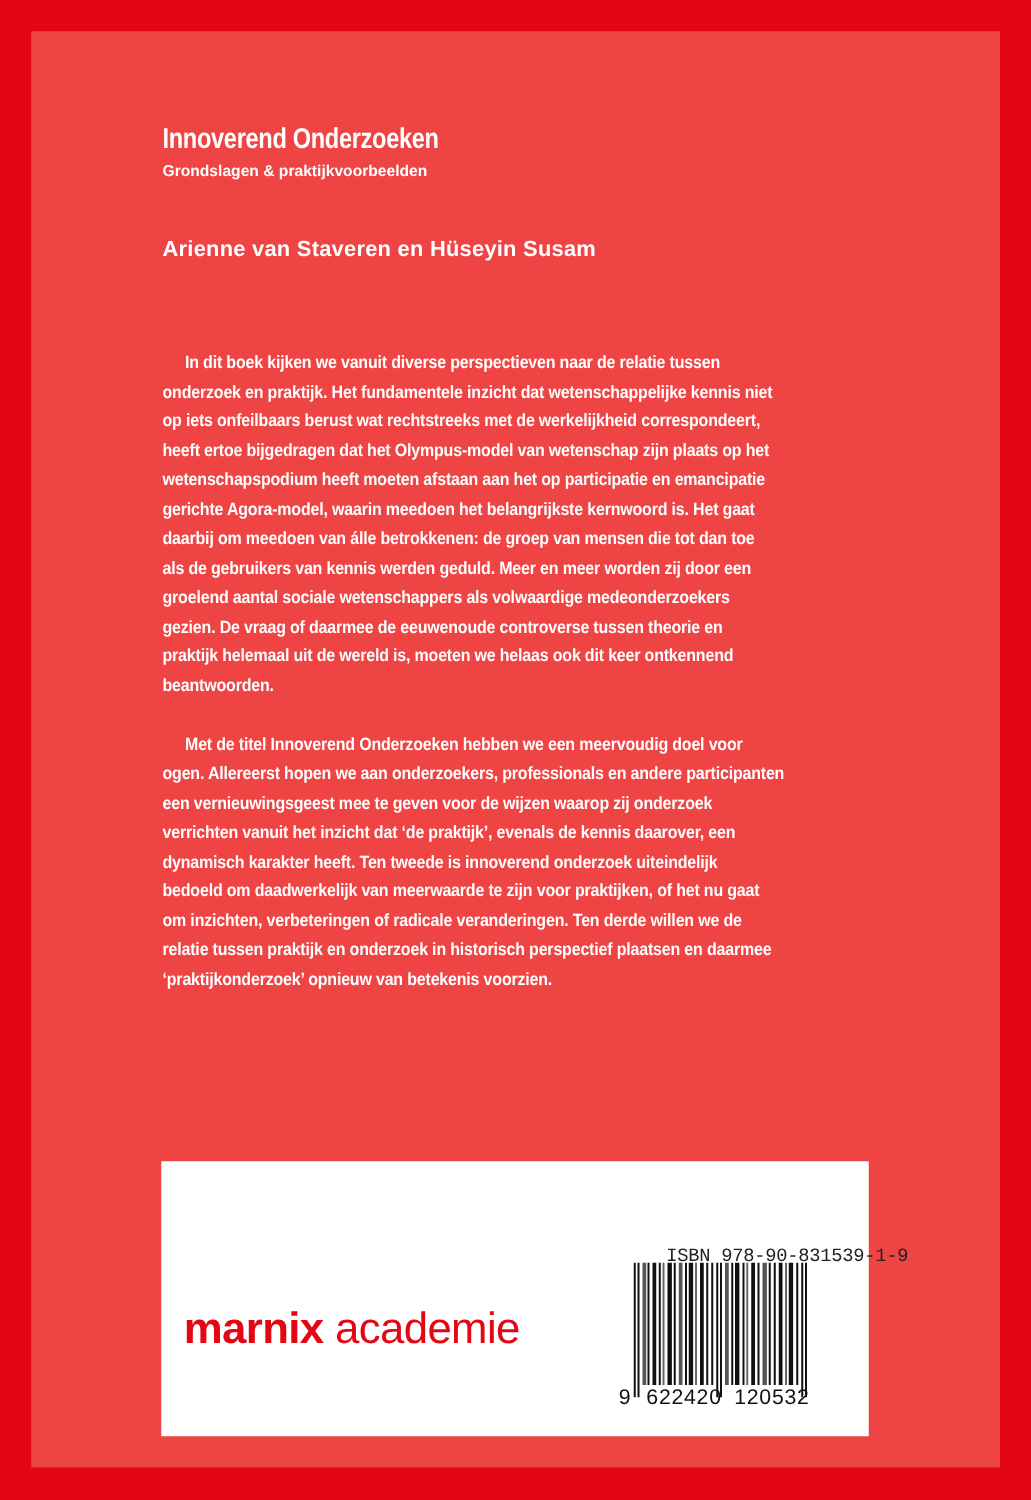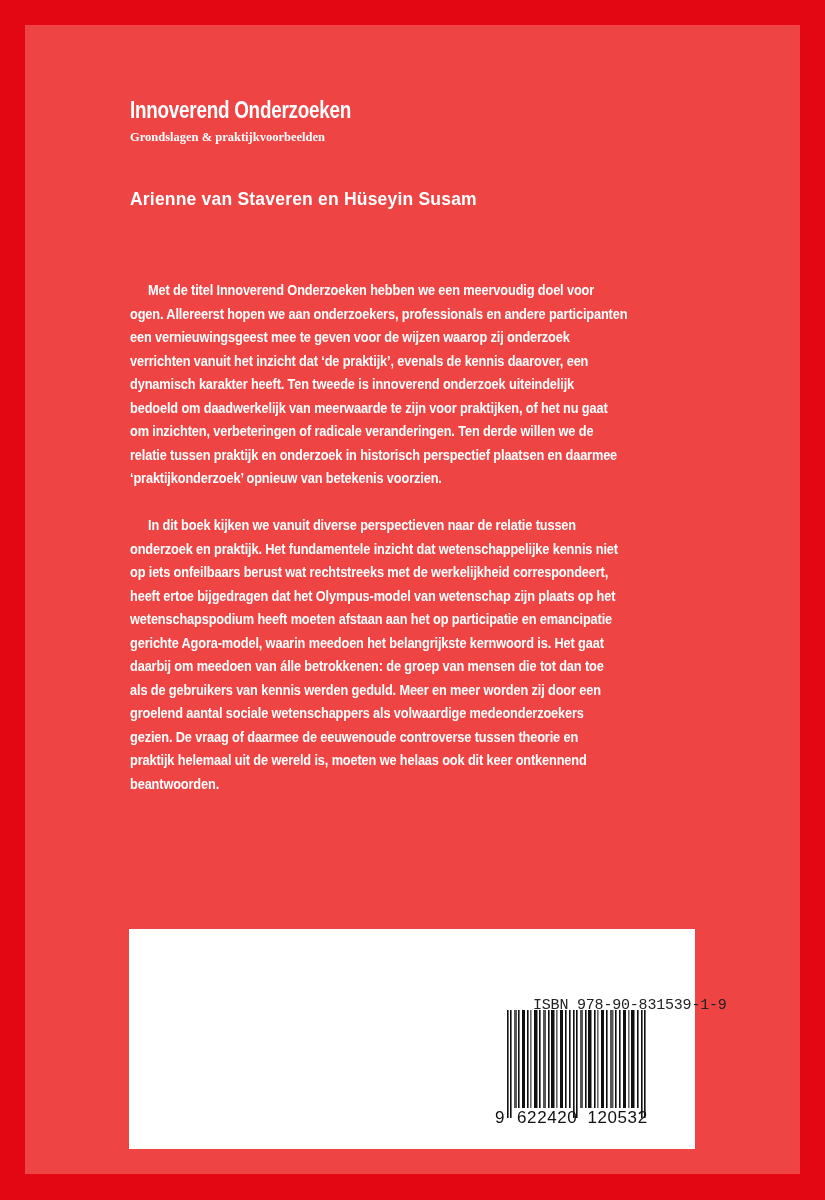--- a/index.html
+++ b/index.html
@@ -27,21 +27,20 @@
       transform-origin: left top;
       white-space: nowrap;
     }
     .subtitle {
       position: absolute;
       left: 105px; top: 105px;
       color: #ffffff;
       font-weight: bold;
       font-size: 12.5px;
       white-space: nowrap;
-      font-family: Liberation Serif, serif;
     }
     .authors {
       position: absolute;
       left: 105px; top: 164px;
       color: #ffffff;
       font-weight: bold;
       font-size: 17.5px;
       letter-spacing: 0.2px;
       white-space: nowrap;
       text-align: center;
@@ -128,49 +127,50 @@
 </head>
 <body>
 
 <div class="panel">
 
   <div class="title">Innoverend Onderzoeken</div>
   <div class="subtitle">Grondslagen &amp; praktijkvoorbeelden</div>
   <div class="authors">Arienne van Staveren en Hüseyin Susam</div>
 
   <div class="body-text">
-    <div class="para" style="text-indent:0">
-      <span class="line first">Met de titel Innoverend Onderzoeken hebben we een meervoudig doel voor</span>
-      <span class="line">ogen. Allereerst hopen we aan onderzoekers, professionals en andere participanten</span>
-      <span class="line">een vernieuwingsgeest mee te geven voor de wijzen waarop zij onderzoek</span>
-      <span class="line">verrichten vanuit het inzicht dat ‘de praktijk’, evenals de kennis daarover, een</span>
-      <span class="line">dynamisch karakter heeft. Ten tweede is innoverend onderzoek uiteindelijk</span>
-      <span class="line">bedoeld om daadwerkelijk van meerwaarde te zijn voor praktijken, of het nu gaat</span>
-      <span class="line">om inzichten, verbeteringen of radicale veranderingen. Ten derde willen we de</span>
-      <span class="line">relatie tussen praktijk en onderzoek in historisch perspectief plaatsen en daarmee</span>
-      <span class="line">‘praktijkonderzoek’ opnieuw van betekenis voorzien.</span>
-    </div>
     <div class="para" style="text-indent:0">
       <span class="line first">In dit boek kijken we vanuit diverse perspectieven naar de relatie tussen</span>
       <span class="line">onderzoek en praktijk. Het fundamentele inzicht dat wetenschappelijke kennis niet</span>
       <span class="line">op iets onfeilbaars berust wat rechtstreeks met de werkelijkheid correspondeert,</span>
       <span class="line">heeft ertoe bijgedragen dat het Olympus-model van wetenschap zijn plaats op het</span>
       <span class="line">wetenschapspodium heeft moeten afstaan aan het op participatie en emancipatie</span>
       <span class="line">gerichte Agora-model, waarin meedoen het belangrijkste kernwoord is. Het gaat</span>
       <span class="line">daarbij om meedoen van álle betrokkenen: de groep van mensen die tot dan toe</span>
       <span class="line">als de gebruikers van kennis werden geduld. Meer en meer worden zij door een</span>
       <span class="line">groelend aantal sociale wetenschappers als volwaardige medeonderzoekers</span>
       <span class="line">gezien. De vraag of daarmee de eeuwenoude controverse tussen theorie en</span>
       <span class="line">praktijk helemaal uit de wereld is, moeten we helaas ook dit keer ontkennend</span>
       <span class="line">beantwoorden.</span>
     </div>
+    <div class="para" style="text-indent:0">
+      <span class="line first">Met de titel Innoverend Onderzoeken hebben we een meervoudig doel voor</span>
+      <span class="line">ogen. Allereerst hopen we aan onderzoekers, professionals en andere participanten</span>
+      <span class="line">een vernieuwingsgeest mee te geven voor de wijzen waarop zij onderzoek</span>
+      <span class="line">verrichten vanuit het inzicht dat ‘de praktijk’, evenals de kennis daarover, een</span>
+      <span class="line">dynamisch karakter heeft. Ten tweede is innoverend onderzoek uiteindelijk</span>
+      <span class="line">bedoeld om daadwerkelijk van meerwaarde te zijn voor praktijken, of het nu gaat</span>
+      <span class="line">om inzichten, verbeteringen of radicale veranderingen. Ten derde willen we de</span>
+      <span class="line">relatie tussen praktijk en onderzoek in historisch perspectief plaatsen en daarmee</span>
+      <span class="line">‘praktijkonderzoek’ opnieuw van betekenis voorzien.</span>
+    </div>
   </div>
 
   <div class="imprint">
     <div class="logo">
+      <span class="logo-main"><span class="strong">marnix</span><span class="light"> academie</span></span>
     </div>
 
     <div class="barcode-wrap">
       <div class="isbn-label">ISBN 978-90-831539-1-9</div>
       <svg class="bars" viewBox="0 0 146 108" preserveAspectRatio="none">
         <g fill="#111">
           <rect x="2" y="0" width="1.6" height="108"></rect>
           <rect x="5" y="0" width="1.6" height="108"></rect>
           <rect x="9" y="0" width="3" height="98" fill="#555"></rect>
           <rect x="13" y="0" width="1.6" height="98"></rect>

